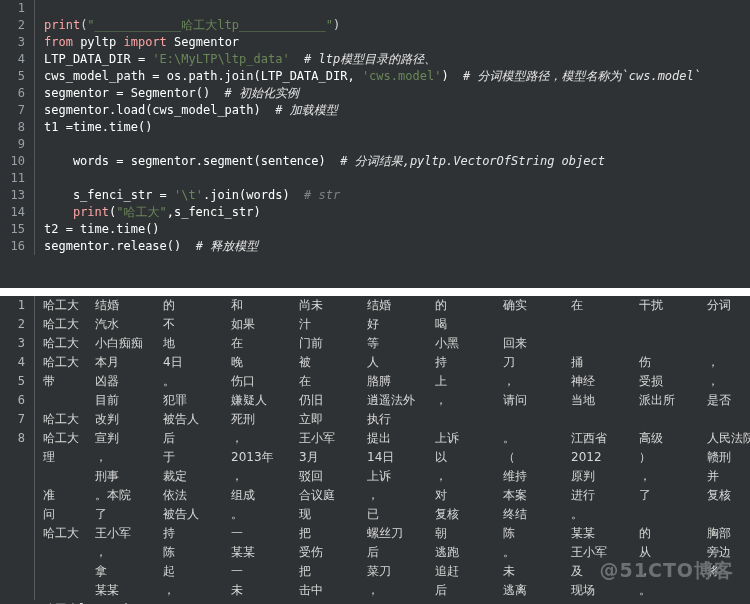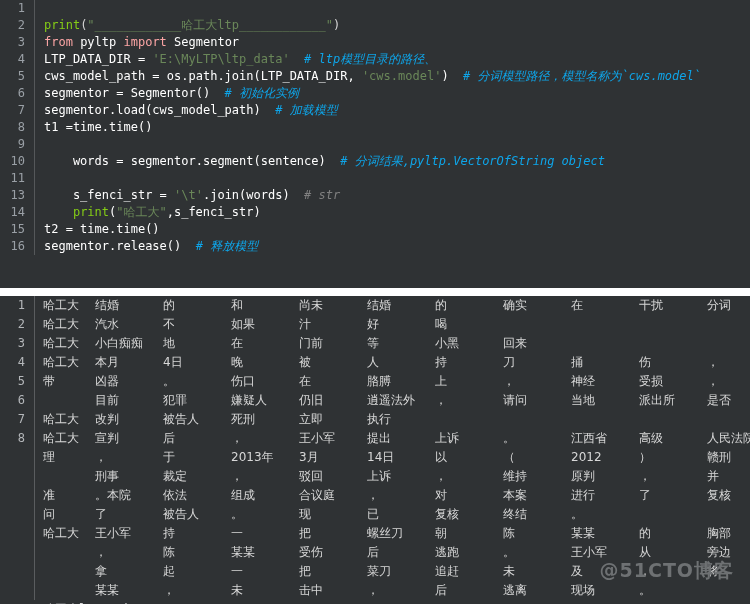--- a/index.html
+++ b/index.html
@@ -62,24 +62,24 @@
   .codecell {
     padding-left: 9px;
     font-size: 12px;
     color: #d6d6d6;
     white-space: pre;
     font-family: "DejaVu Sans Mono", "Liberation Mono", monospace;
   }
 
   
   .kw  { color: #fca5a5; }
-  .fn  { color: #84cc16; }
+  .fn  { color: #fca5a5; }
   .str { color: #6a8759; }
   .cmt { color: #808080; font-style: italic; }
-  .cmtcn { color: #0ea5e9; font-style: italic; }
+  .cmtcn { color: #e5e5e5; font-style: italic; }
   .var { color: #ffffff; }
   .op  { color: #d6d6d6; }
 
   
   #code-panel { top: 0; height: 288px; }
 
   
   #console-panel { top: 296px; height: 308px; background: #2f3234; }
 
   .out-row {

